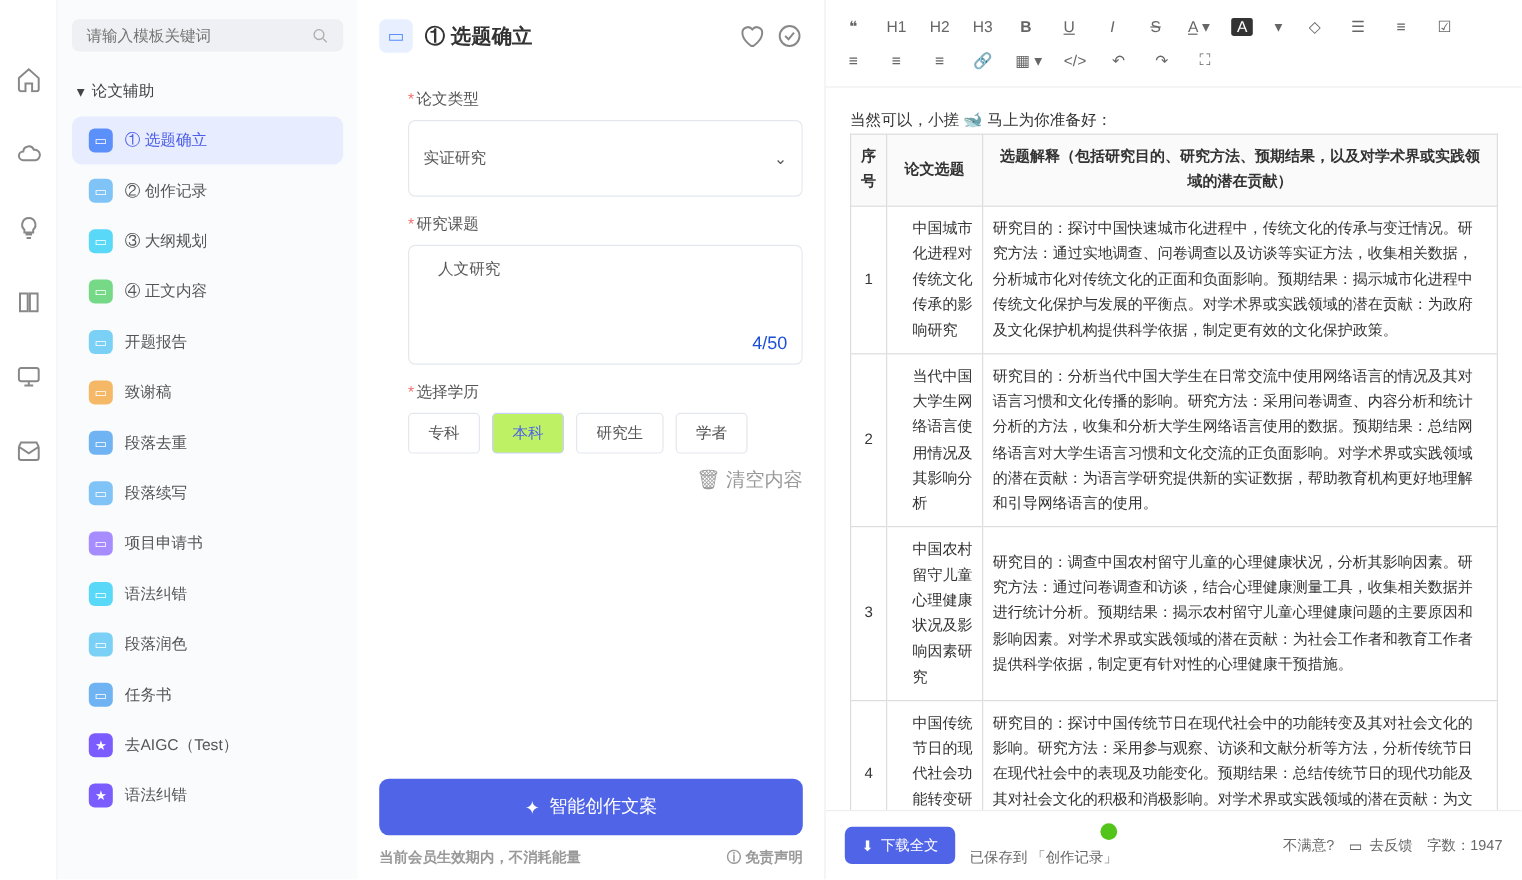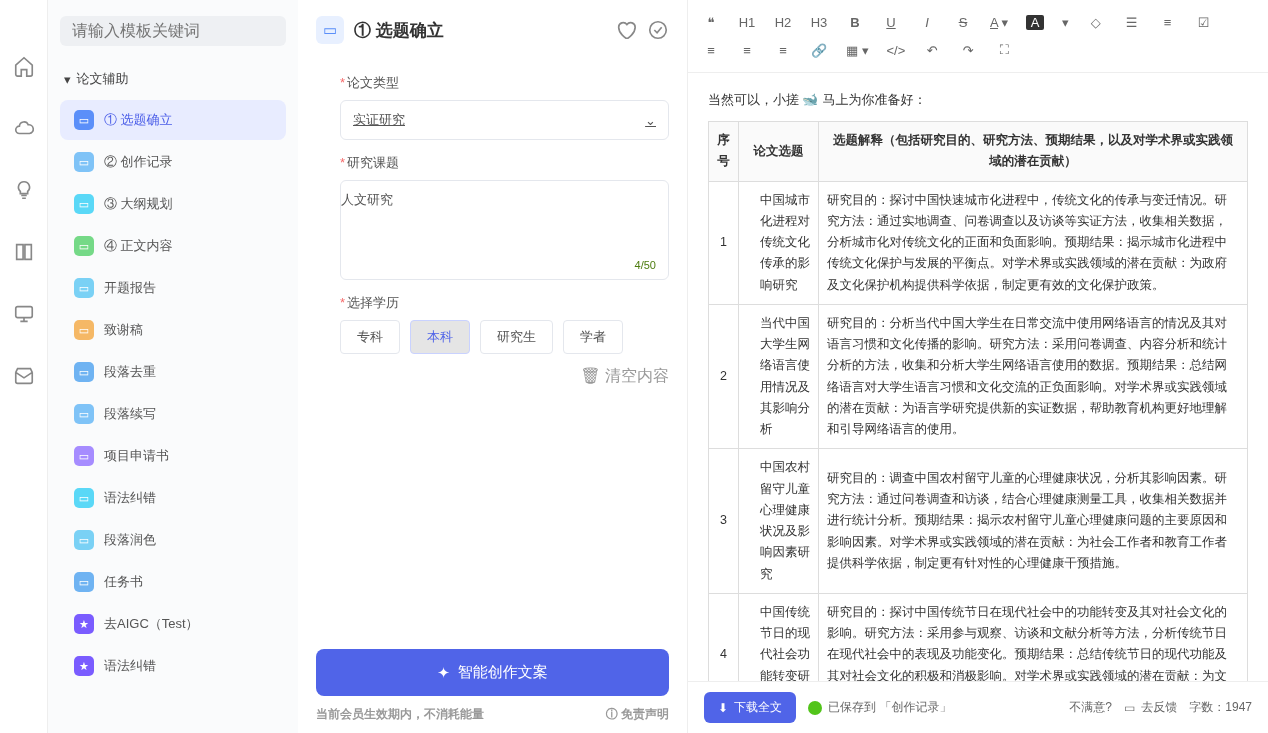--- a/index.html
+++ b/index.html
@@ -2,60 +2,60 @@
 <html><head>
 <meta charset="utf-8">
 <style>
 * { box-sizing: border-box; margin: 0; padding: 0; }
 body { font-family: "Microsoft YaHei", sans-serif; font-size: 13px; color: #333; background: #fff; width: 1268px; height: 733px; overflow: hidden; }
 .app { display: flex; height: 100%; }
 .iconbar { width: 48px; background: #fff; border-right: 1px solid #eee; display: flex; flex-direction: column; align-items: center; padding-top: 55px; gap: 40px; }
 .iconbar .ic { width: 22px; height: 22px; color: #888; cursor: pointer; display: flex; align-items: center; justify-content: center; }
 .sidebar { width: 250px; background: #fafbfc; padding: 16px 12px; }
 .search { display: flex; align-items: center; background: #eef0f3; border-radius: 6px; padding: 6px 12px; color: #aaa; margin-bottom: 18px; }
-.search input { border: none; background: transparent; flex: 1; font-size: 16px; outline: none; color: #14532d; }
+.search input { border: none; background: transparent; flex: 1; font-size: 13px; outline: none; color: #14532d; }
 .group-title { font-size: 13px; color: #444; padding: 6px 4px; display: flex; align-items: center; gap: 6px; }
 .nav { margin-top: 6px; }
 .nav-item { display: flex; align-items: center; gap: 10px; padding: 10px 14px; border-radius: 8px; cursor: pointer; color: #555; font-size: 13px; margin: 2px 0; }
 .nav-item.active { background: #e8ecff; color: #4a5de8; }
 .nav-icon { width: 20px; height: 20px; border-radius: 5px; display: flex; align-items: center; justify-content: center; font-size: 11px; color: #fff; }
 .ni-blue { background: #5b8ff9; } .ni-ltblue { background: #7fc3f7; } .ni-cyan { background: #5ad8f7; }
 .ni-green { background: #75d987; } .ni-orange { background: #f5b866; } .ni-purple { background: #a68cff; }
 .ni-star { background: #7a5cff; } .ni-tb { background: #6fb3f2; } .ni-lb { background: #7ad1f5; }
 .middle { width: 390px; border-right: 1px solid #eee; display: flex; flex-direction: column; padding: 16px 18px 10px; }
 .middle-head { display: flex; align-items: center; gap: 10px; margin-bottom: 16px; }
 .middle-head .doc-ic { width: 28px; height: 28px; border-radius: 6px; background: #e8f0ff; display: flex; align-items: center; justify-content: center; color: #5b8ff9; font-size: 15px; }
 .middle-head h2 { font-size: 17px; font-weight: 700; flex: 1; }
 .heart, .check { width: 22px; height: 22px; color: #888; cursor: pointer; }
 .form-section { flex: 1; overflow: auto; margin-left: 24px; }
 .flabel { font-size: 13px; color: #555; margin: 14px 0 8px; }
 .flabel .req { color: #f56c6c; margin-right: 2px; }
-.select { border: 1px solid #e4e7ed; border-radius: 6px; padding: 10px 12px; display: flex; justify-content: space-between; align-items: center; color: #555; cursor: pointer; text-decoration: underline; }
-.textarea { border: 1px solid #e4e7ed; border-radius: 6px; padding: 10px 0; min-height: 100px; position: relative; color: #555; }
-.textarea .counter { position: absolute; bottom: 8px; right: 12px; color: #4d7c0f; font-size: 11px; }
+.select { border: 1px solid #e4e7ed; border-radius: 6px; padding: 22px 12px; display: flex; justify-content: space-between; align-items: center; color: #555; cursor: pointer; }
+.textarea { border: 1px solid #e4e7ed; border-radius: 6px; padding: 10px 24px; min-height: 100px; position: relative; color: #555; }
+.textarea .counter { position: absolute; bottom: 8px; right: 12px; color: #1d4ed8; font-size: 15px; }
 .chips { display: flex; gap: 10px; }
 .chip { padding: 7px 16px; border: 1px solid #e4e7ed; border-radius: 4px; cursor: pointer; font-size: 13px; color: #555; }
-.chip.active { border-color: #c9d2ff; color: #5064e8; background: #e5e5e5; }
+.chip.active { border-color: #c9d2ff; color: #5064e8; background: #bef264; }
 .clear-row { text-align: right; color: #999; font-size: 16px; margin-top: 12px; cursor: pointer; }
 .gen-btn { background: #5064e8; color: #fff; border: none; border-radius: 8px; padding: 14px; font-size: 15px; cursor: pointer; width: 100%; display: flex; align-items: center; justify-content: center; gap: 8px; margin-top: auto; }
 .middle-foot { display: flex; justify-content: space-between; font-size: 12px; color: #999; margin-top: 10px; font-weight: bold; }
 .right { flex: 1; display: flex; flex-direction: column; }
 .toolbar { padding: 8px 14px; border-bottom: 1px solid #eee; }
 .tb-row { display: flex; gap: 18px; align-items: center; color: #666; font-size: 13px; height: 28px; }
 .tb-row .tb { cursor: pointer; min-width: 18px; text-align: center; }
 .doc { flex: 1; overflow: auto; padding: 16px 20px; font-size: 13px; line-height: 1.7; }
-.intro { margin-bottom: 10px; }
+.intro { }
 table { border-collapse: collapse; width: 100%; }
 th, td { border: 1px solid #ddd; padding: 8px; vertical-align: middle; font-size: 12.5px; }
 th { background: #fafafa; text-align: center; font-weight: 600; }
 td.idx { text-align: center; width: 30px; }
 td.topic { width: 80px; padding-left: 21px; }
 .bottom-bar { border-top: 1px solid #eee; padding: 10px 16px; display: flex; align-items: center; gap: 12px; font-size: 12px; color: #666; }
 .dl-btn { background: #5064e8; color: #fff; border: none; border-radius: 6px; padding: 7px 14px; cursor: pointer; display: flex; align-items: center; gap: 6px; font-size: 12px; }
-.saved { display: flex; align-items: center; gap: 6px; }
+.saved { display: flex; align-items: flex-end; gap: 6px; flex-direction: column; }
 .saved .dot { width: 14px; height: 14px; border-radius: 50%; background: #52c41a; display: inline-block; }
 .spacer { flex: 1; }
 .feedback { display: flex; align-items: center; gap: 6px; cursor: pointer; }
 svg { width: 100%; height: 100%; fill: none; stroke: currentColor; stroke-width: 1.8; }
 </style>
 </head>
 <body>
 
 <div class="app">
   <div class="iconbar">

